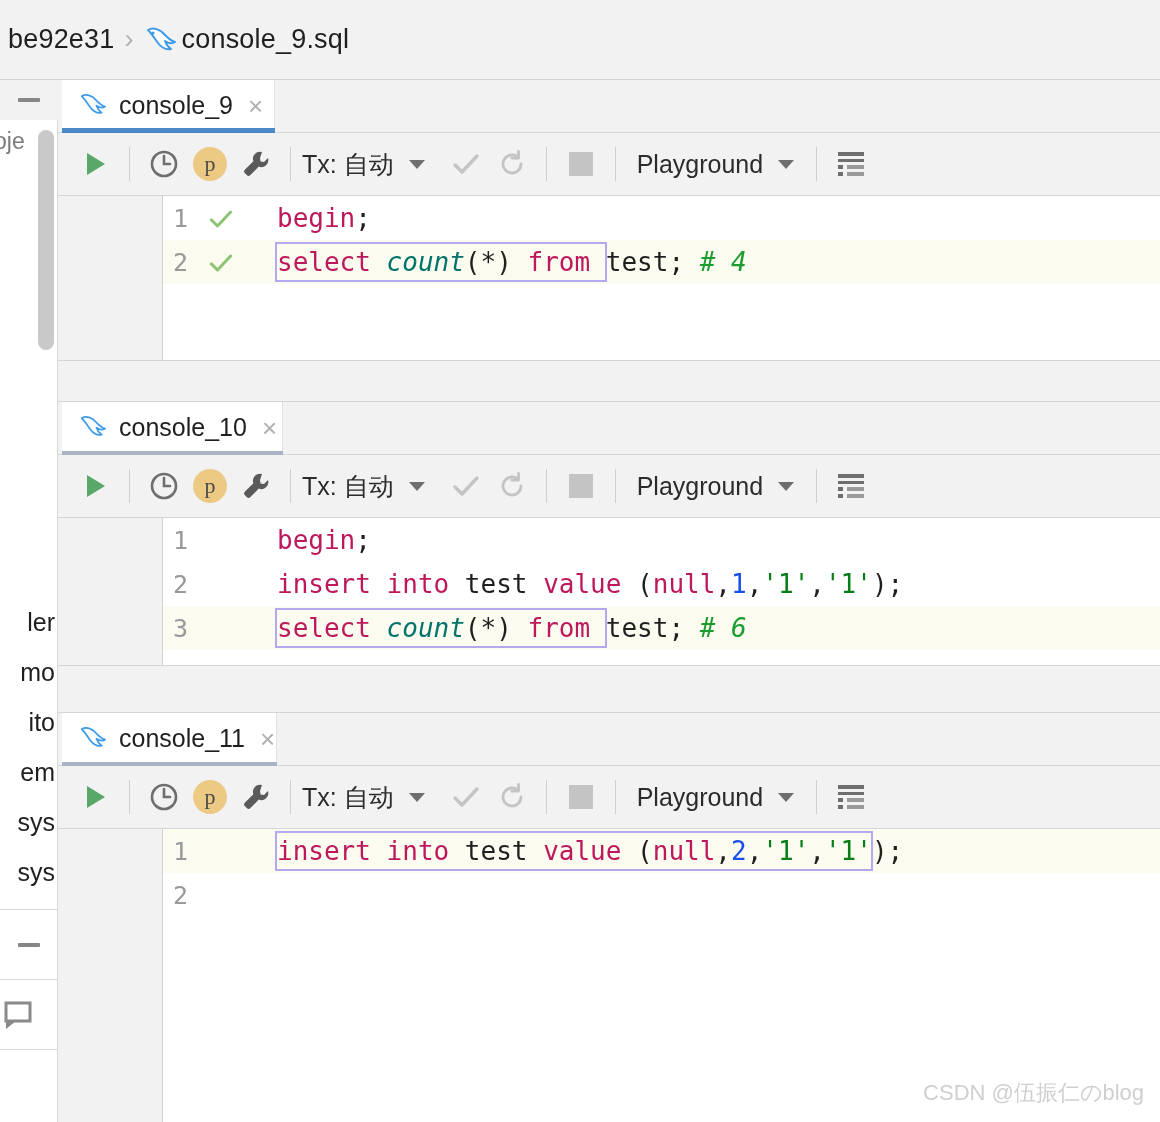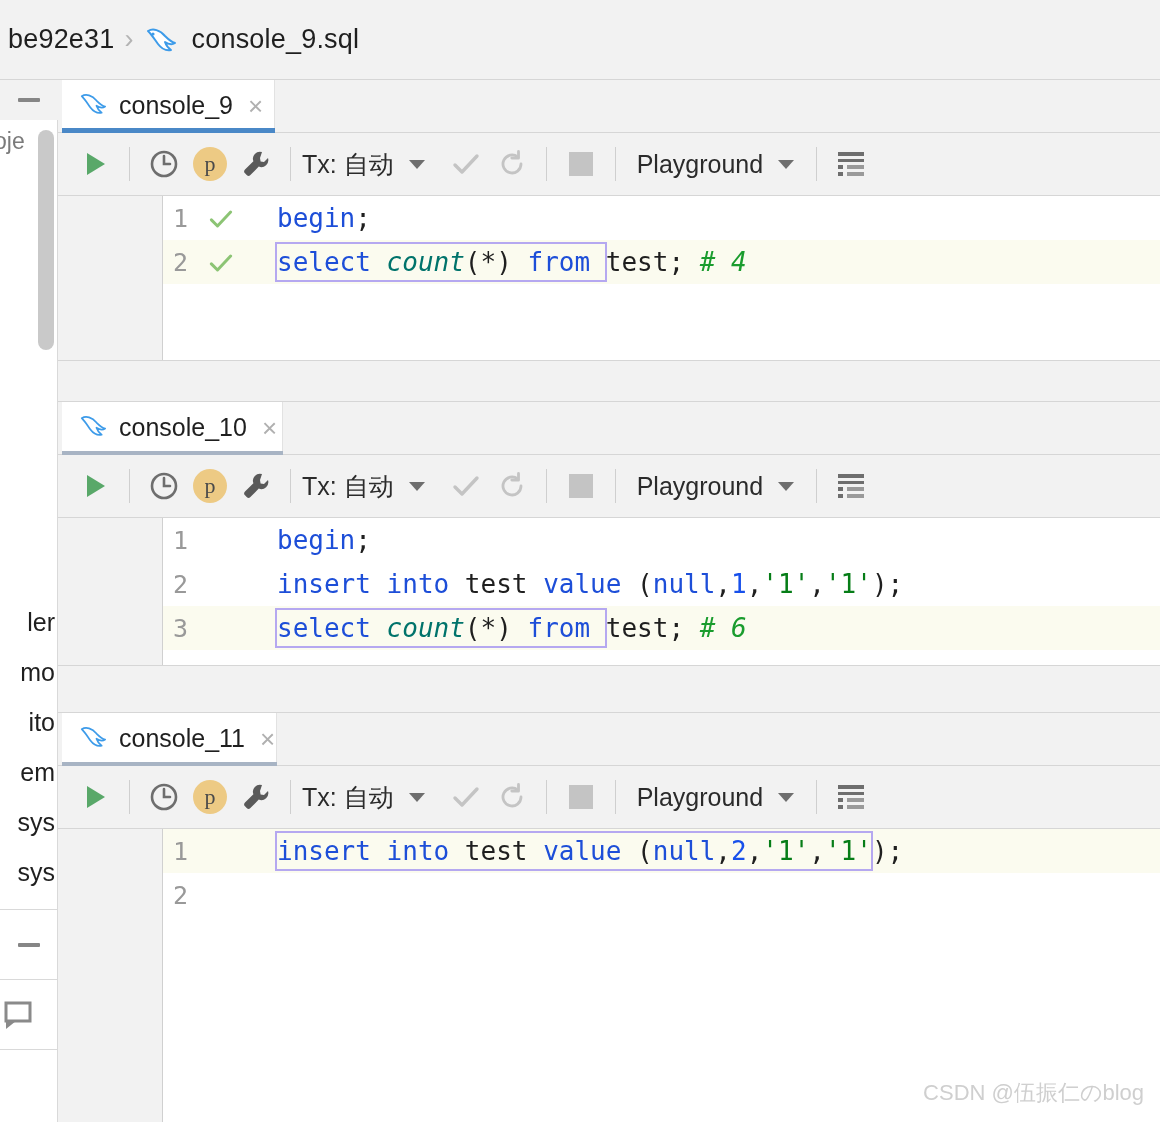--- a/index.html
+++ b/index.html
@@ -12,21 +12,21 @@
   .app{position:relative;width:1160px;height:1122px;}
 
   
   .breadcrumb-bar{
     position:absolute;left:0;top:0;width:1160px;height:80px;
     background:#f2f2f2;border-bottom:1px solid #d6d6d6;
     display:flex;align-items:center;padding-left:8px;box-sizing:border-box;
   }
   .crumb-text{font-size:27px;color:#1f1f1f;letter-spacing:.2px;}
   .crumb-sep{font-size:27px;color:#b4b4b4;margin:0 10px;font-weight:300;}
-  .crumb-item{display:flex;align-items:center;gap:14px;}
+  .crumb-item{display:flex;gap:4px;}
 
   
   .dolphin{display:inline-block;position:relative;}
   .dolphin svg{display:block;}
 
   
   .left-rail{position:absolute;left:0;top:80px;width:64px;height:1042px;background:#f2f2f2;}
   .rail-top{top:0;width:58px;height:40px;background:#f2f2f2;border-bottom:1px solid #d9d9d9;display:flex;align-items:center;justify-content:center;}
   .minimize-dash{width:22px;height:4px;background:#868686;border-radius:1px;}
   .rail-tree{top:40px;width:58px;height:790px;background:#ffffff;border-right:1px solid #d9d9d9;border-bottom:1px solid #d9d9d9;box-sizing:border-box;overflow:hidden;position:absolute;}
@@ -73,21 +73,21 @@
   .code-area{position:absolute;left:105px;top:0;right:0;height:100%;}
   .line{position:relative;height:44px;display:flex;align-items:center;}
   .line.hl{background:#fbfbef;}
   .ln{position:absolute;left:0;width:104px;height:44px;display:flex;align-items:center;
       font-family:"DejaVu Sans Mono","Liberation Mono",monospace;font-size:25px;color:#999999;}
   .ln-num{position:absolute;left:10px;}
   .ln-check{position:absolute;left:44px;top:9px;}
   .code{position:absolute;left:105px;padding-left:9px;white-space:pre;
         font-family:"DejaVu Sans Mono","Liberation Mono",monospace;font-size:26px;line-height:44px;color:#1f1f1f;}
   .sel-box{outline:2px solid #b5a8f0;outline-offset:0;background:transparent;}
-  .k{color:#1d4ed8;}
+  .k{color:#be185d;}
   .fn{color:#00736b;font-style:italic;}
   .id{color:#1f1f1f;}
   .num{color:#1750eb;}
   .str{color:#067d17;}
   .cm{color:#1a9c2e;font-style:italic;}
   .pn{color:#1f1f1f;}
 
   .gap{position:absolute;left:58px;background:#f2f2f2;border-top:1px solid #d6d6d6;border-bottom:1px solid #d6d6d6;box-sizing:border-box;}
 
   .watermark{position:absolute;right:16px;bottom:14px;font-size:22px;color:#cfcfcf;white-space:nowrap;}

